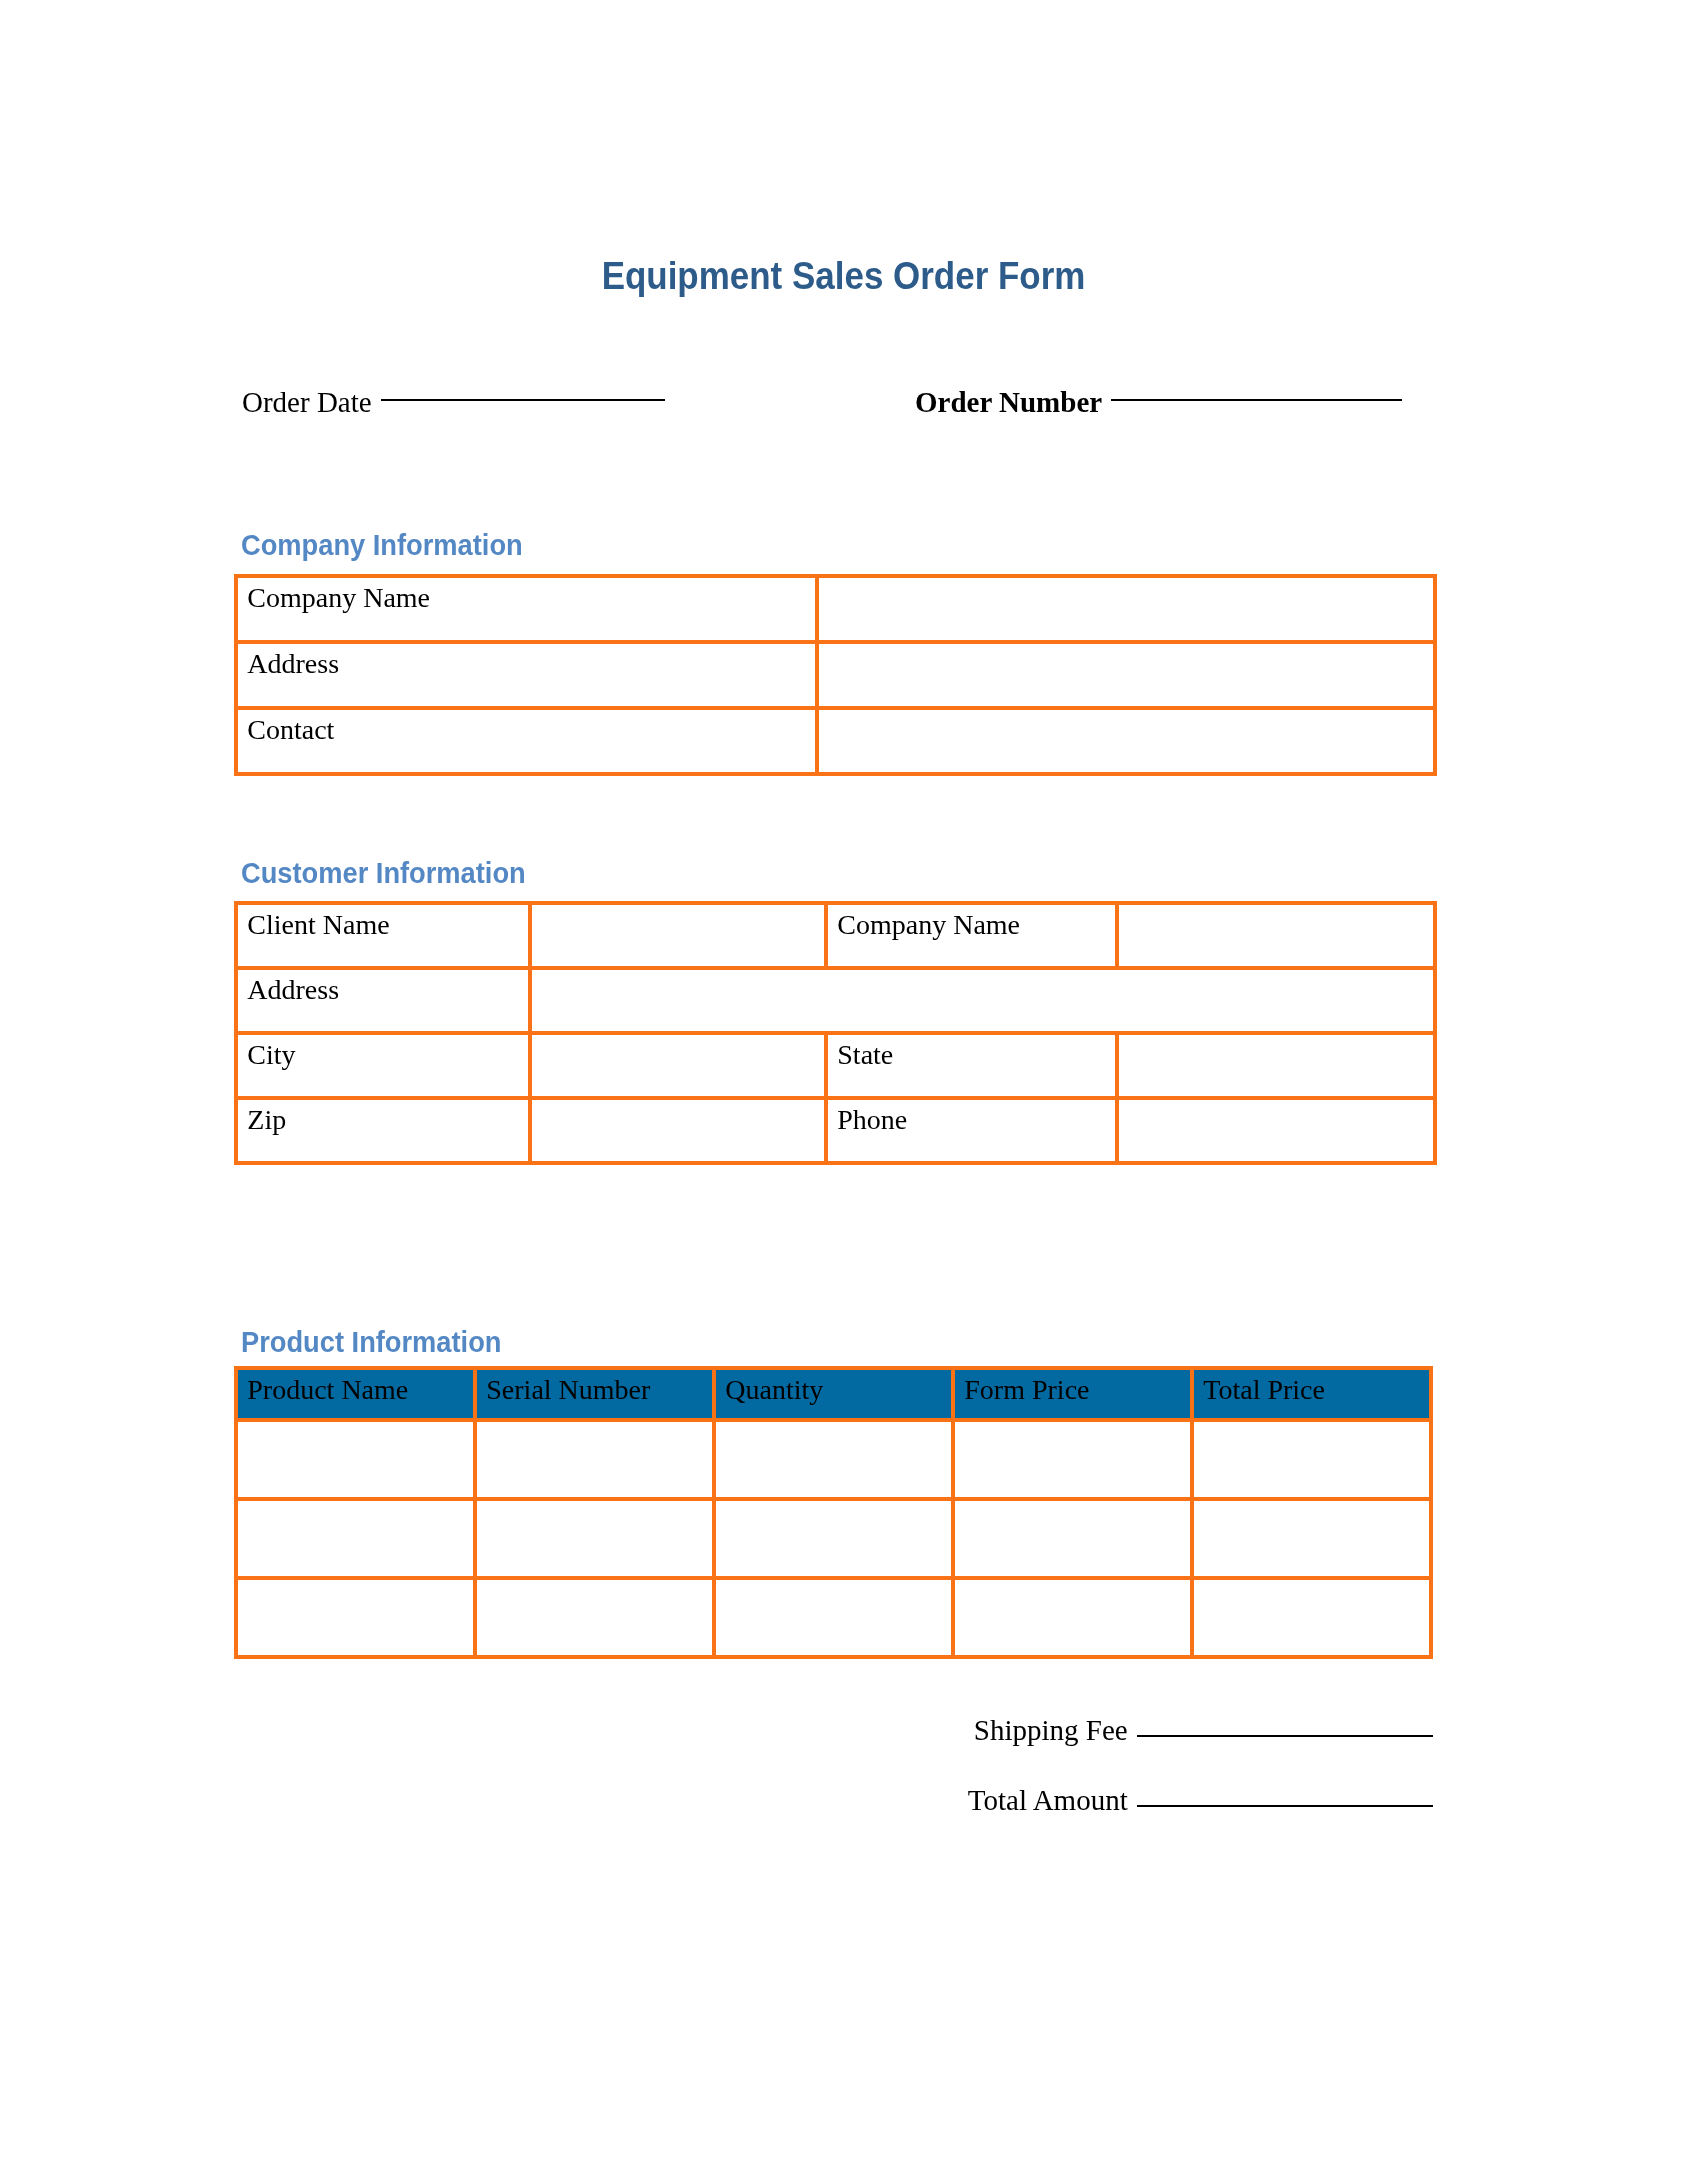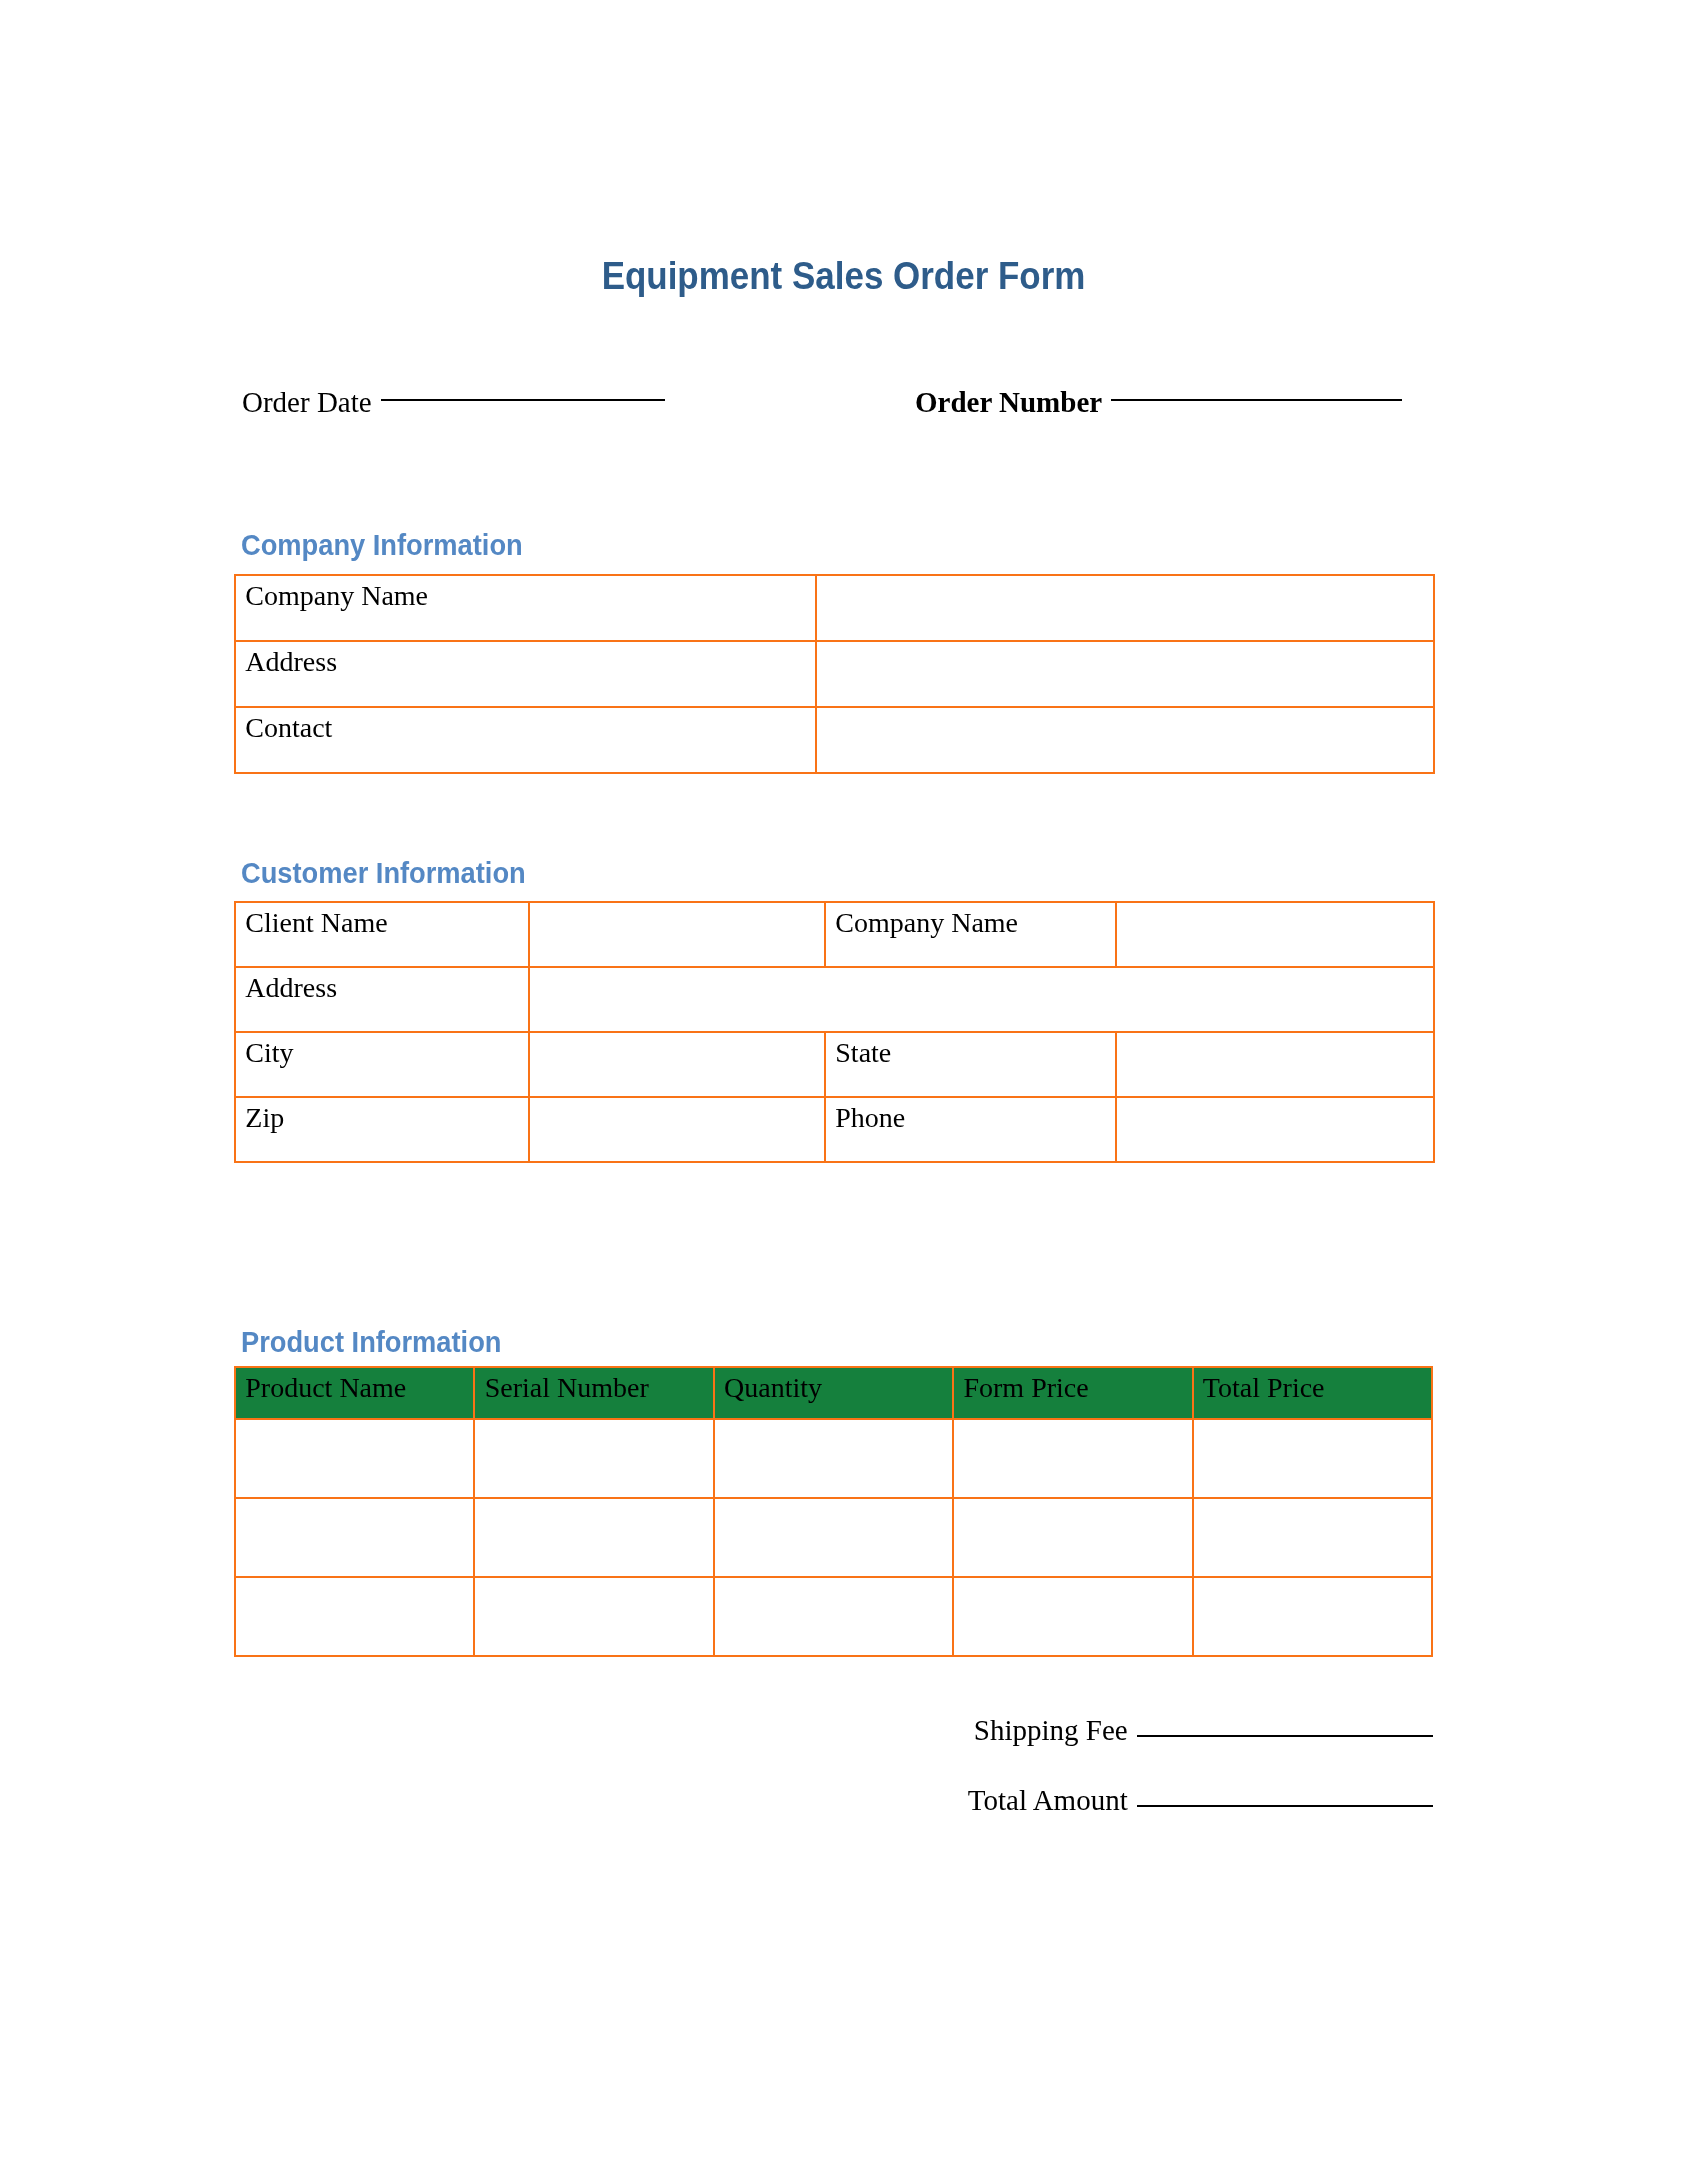--- a/index.html
+++ b/index.html
@@ -89,21 +89,21 @@
   
   table.form-table {
     position: absolute;
     left: 234px;
     width: 1199px;
     border-collapse: collapse;
     table-layout: fixed;
     font-size: 28px;
   }
   table.form-table td {
-    border: 2px solid #f97316;
+    border: 4px solid #f97316;
     vertical-align: top;
     padding: 5.3px 9.3px 0 9.3px;
     line-height: 1.05;
     height: 57px;
     box-sizing: border-box;
     margin-left: 48px;
   }
   td.blank { padding: 0; }
 
   
@@ -117,21 +117,21 @@
   #table-customer td { height: 65px; }
   #table-customer col.c1 { width: 294px; }
   #table-customer col.c2 { width: 296px; }
   #table-customer col.c3 { width: 291px; }
   #table-customer col.c4 { width: 318px; }
 
   
   #table-product { top: 1366px; }
   #table-product col.p { width: 20%; }
   #table-product thead td {
-    background: #15803d;
+    background: #0369a1;
     height: 52px;
   }
   #table-product tbody td {
     height: 79px;
   }
 
   
   .totals {
     position: absolute;
     left: 234px;

